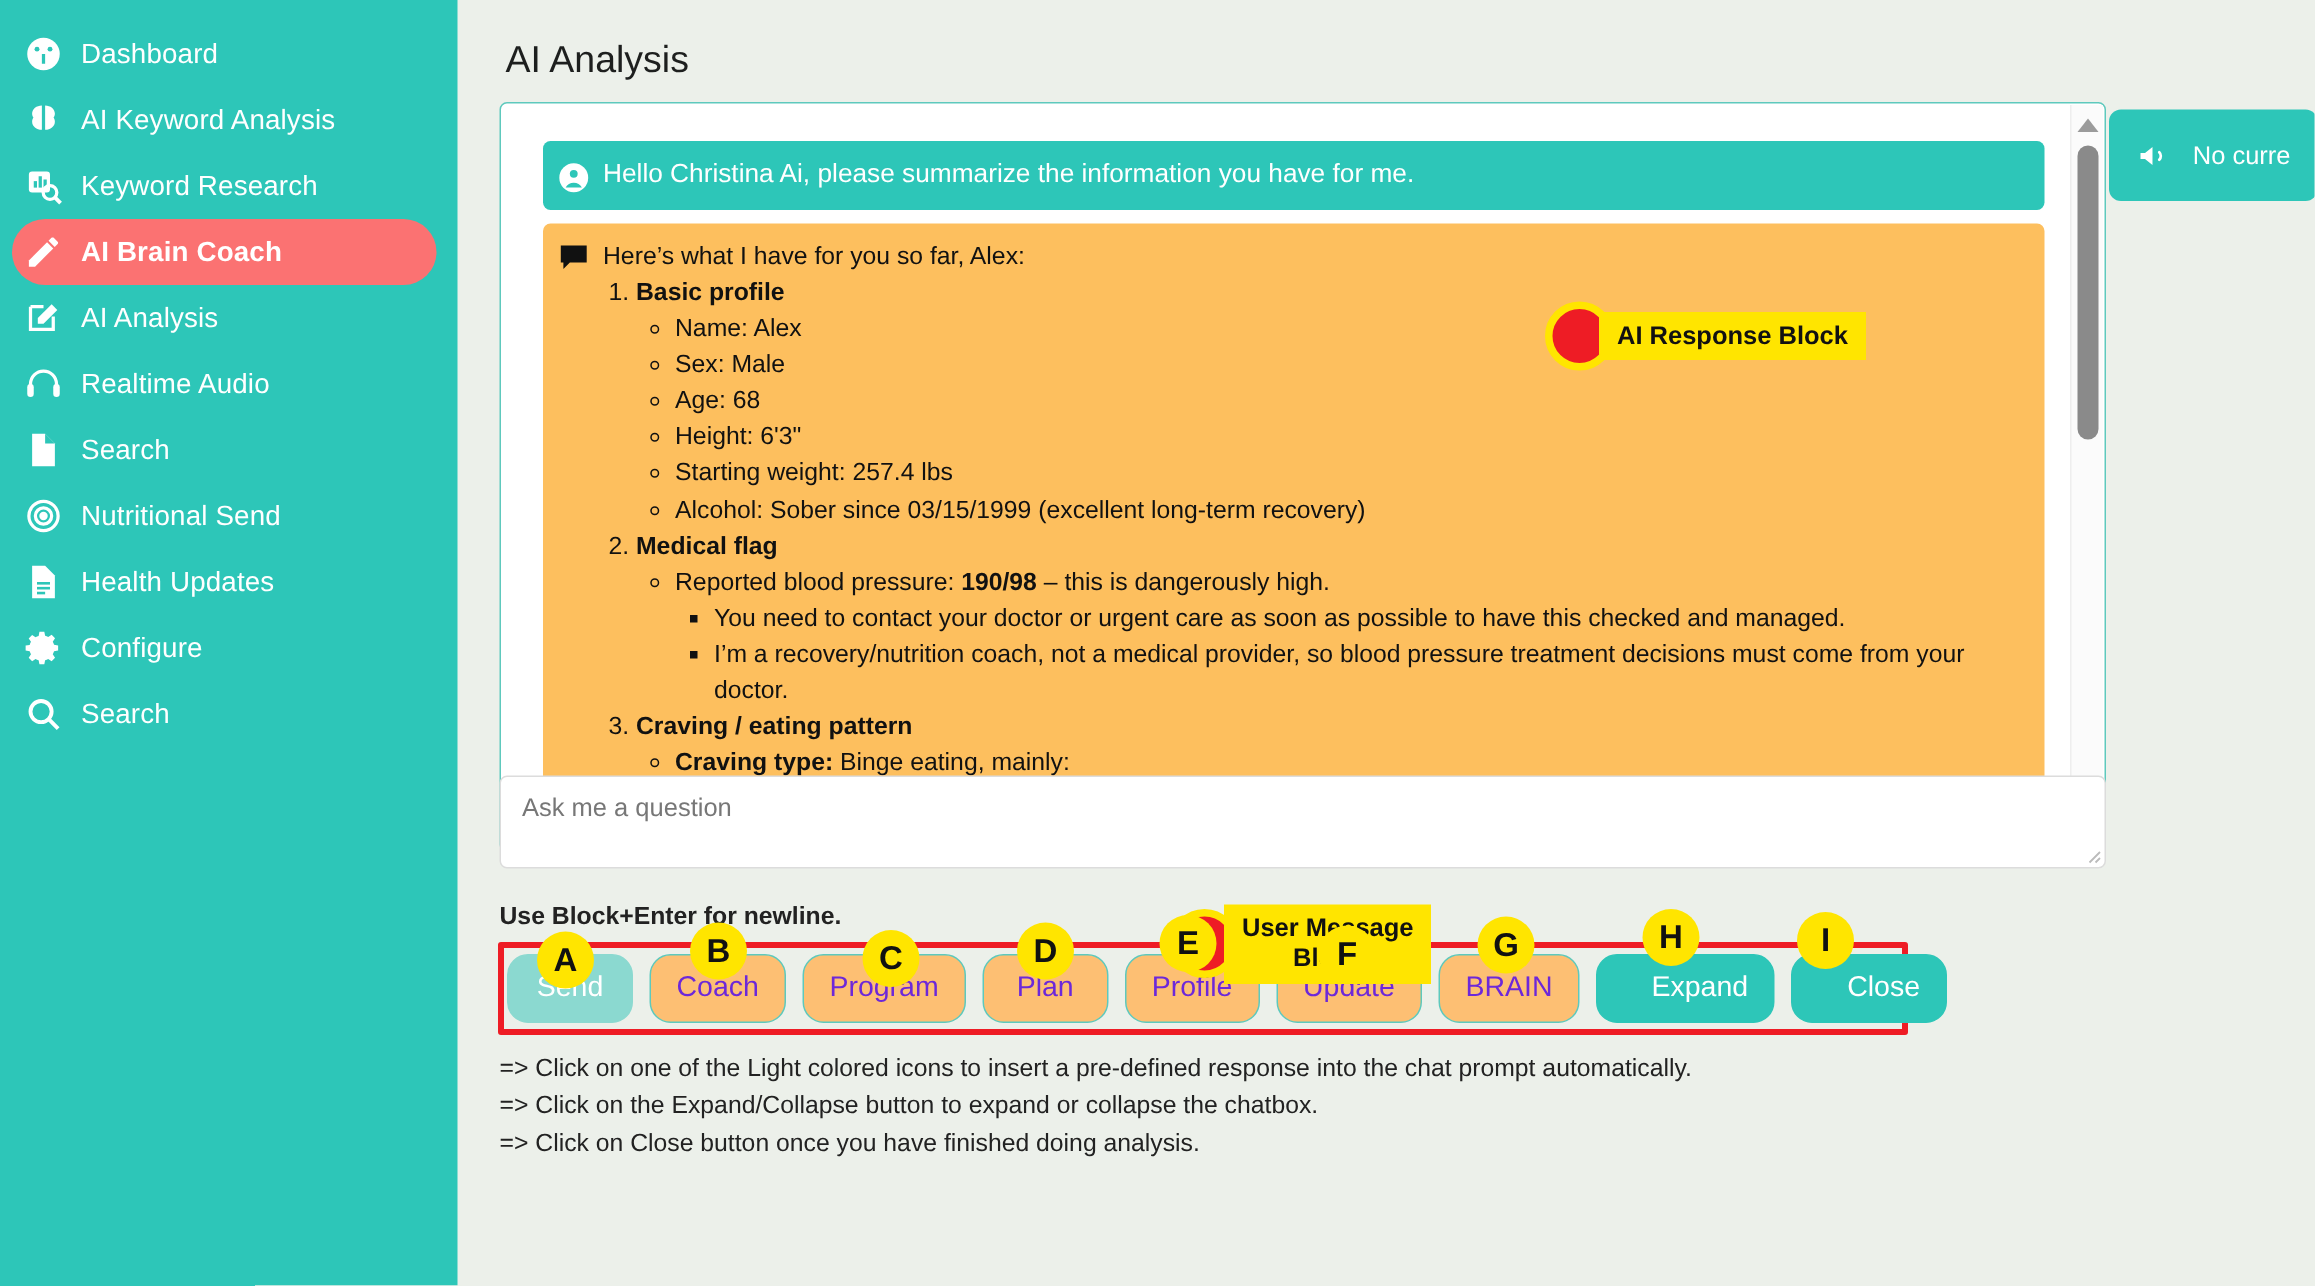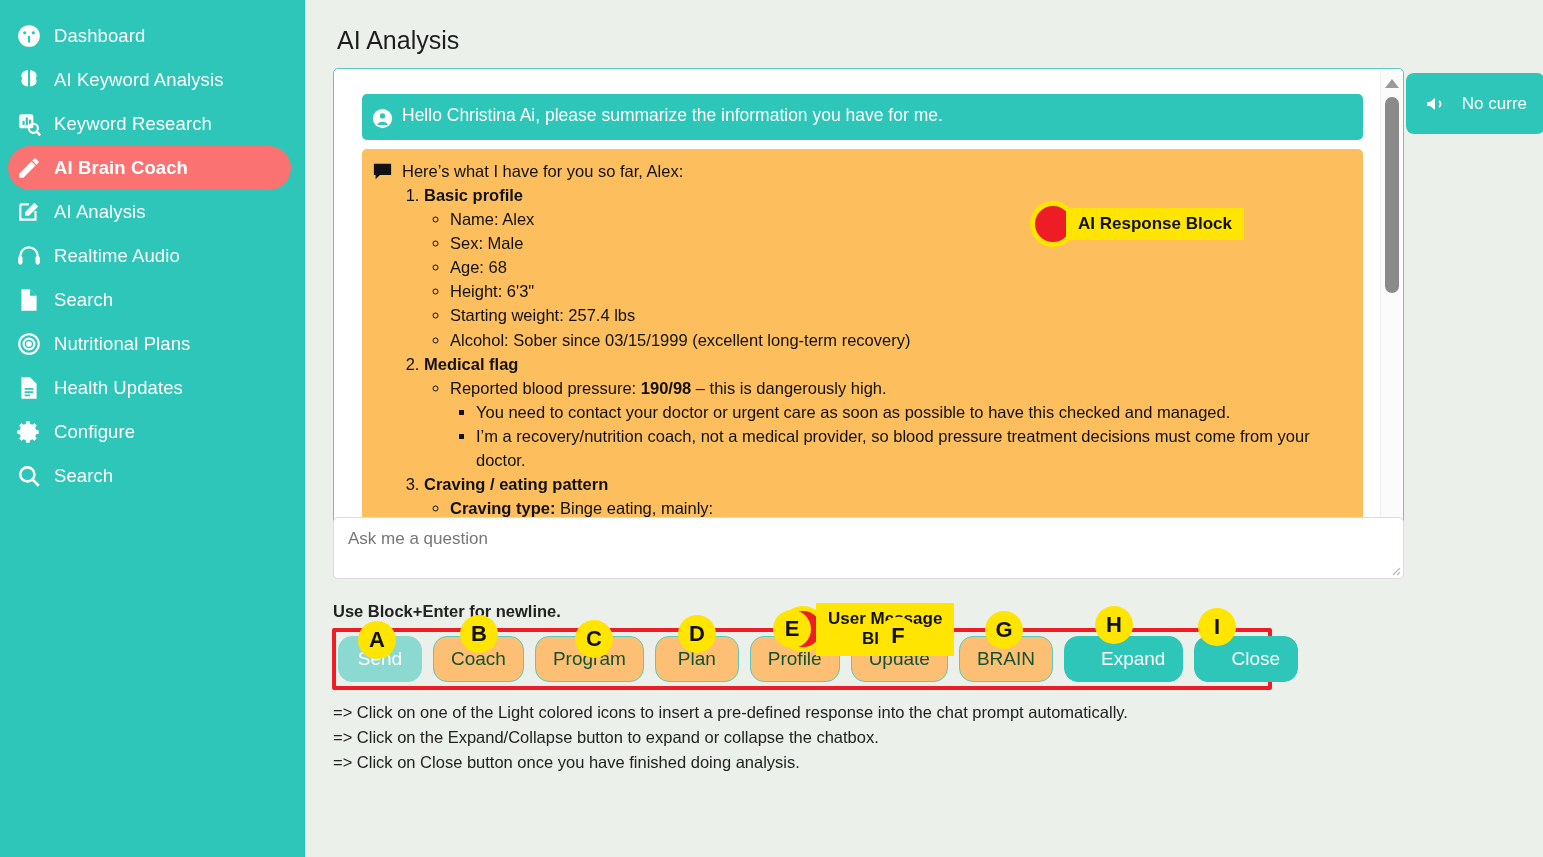--- a/index.html
+++ b/index.html
@@ -175,21 +175,21 @@
     min-width: 84px;
     border-radius: 14px;
     display: flex; align-items: center; justify-content: center;
     font-size: 19px;
     padding: 0 17px;
     cursor: pointer;
     border: 1px solid #5ec9bd;
     white-space: nowrap;
   }
   .act-btn.light-teal { background: #8bd9d0; color: #ffffff; border-color: #8bd9d0; }
-  .act-btn.orange { background: #fdbf73; color: #14532d; text-align: center; }
+  .act-btn.orange { background: #fdbf73; color: #6d28d9; text-align: center; }
   .act-btn.teal { background: #2dc6b8; color: #ffffff; border-color: #2dc6b8; padding-left: 36px; }
 
   
   .letter-badge {
     position: absolute;
     width: 38px; height: 38px;
     background: #ffe500;
     border-radius: 50%;
     display: flex; align-items: center; justify-content: center;
     font-size: 22px; font-weight: bold; color: #111;
@@ -306,21 +306,21 @@
     </div>
 
     <div class="nav-item">
       <span class="nav-icon">
         <svg width="26" height="26" viewBox="0 0 24 24" fill="none" stroke="#fff" stroke-width="2">
             <circle cx="12" cy="12" r="9"></circle>
             <circle cx="12" cy="12" r="5"></circle>
             <circle cx="12" cy="12" r="1.6" fill="#fff"></circle>
           </svg>
       </span>
-      <span class="nav-label">Nutritional Plans</span>
+      <span class="nav-label">Nutritional Send</span>
     </div>
 
     <div class="nav-item">
       <span class="nav-icon">
         <svg width="26" height="26" viewBox="0 0 24 24" fill="#fff">
             <path d="M5 2h8l6 6v14H5z"></path>
             <rect x="8" y="12" width="8" height="1.6" fill="#2dc6b8"></rect>
             <rect x="8" y="15" width="8" height="1.6" fill="#2dc6b8"></rect>
             <rect x="8" y="18" width="5" height="1.6" fill="#2dc6b8"></rect>
           </svg>

